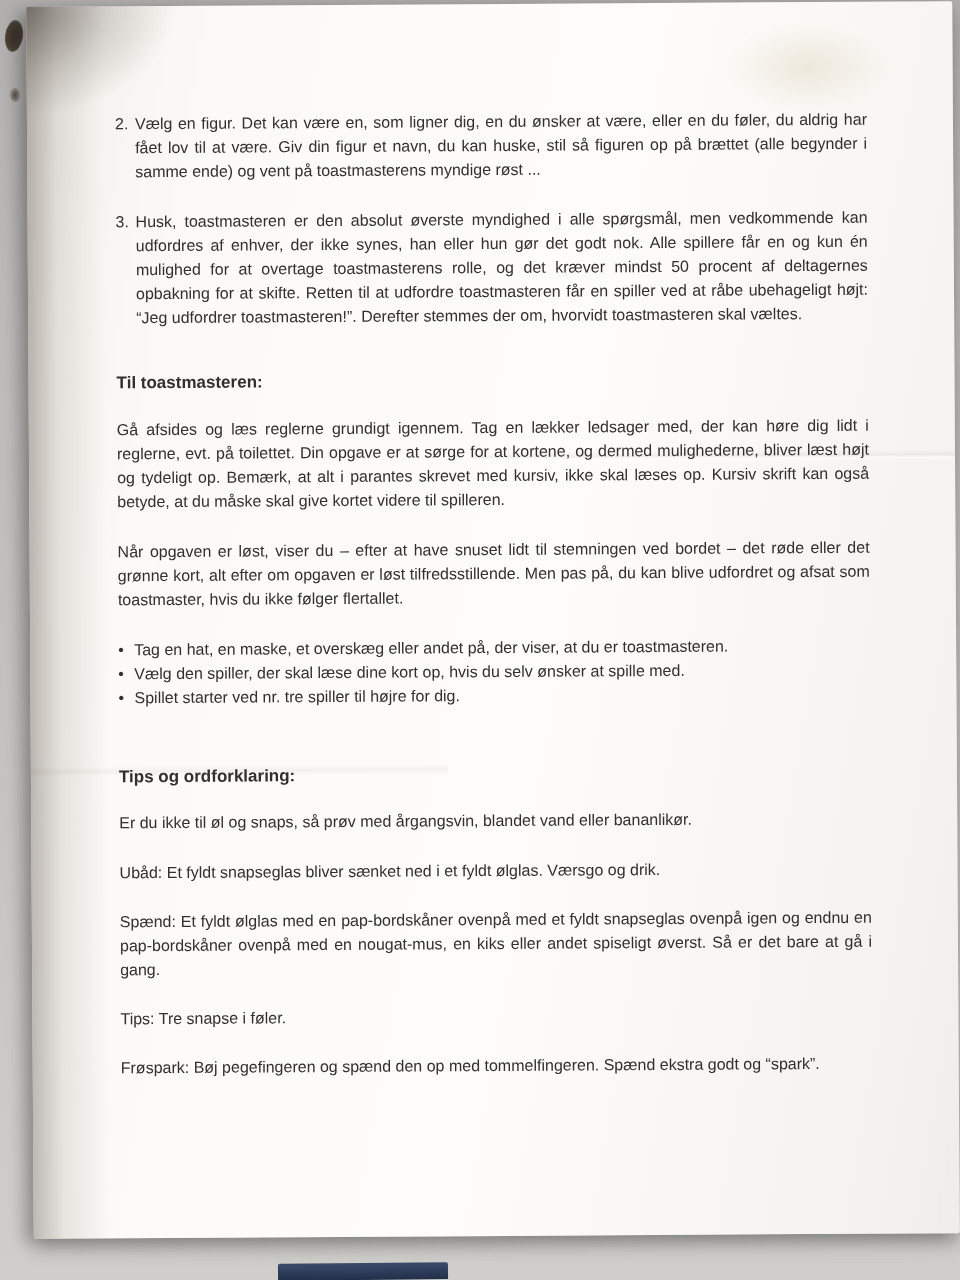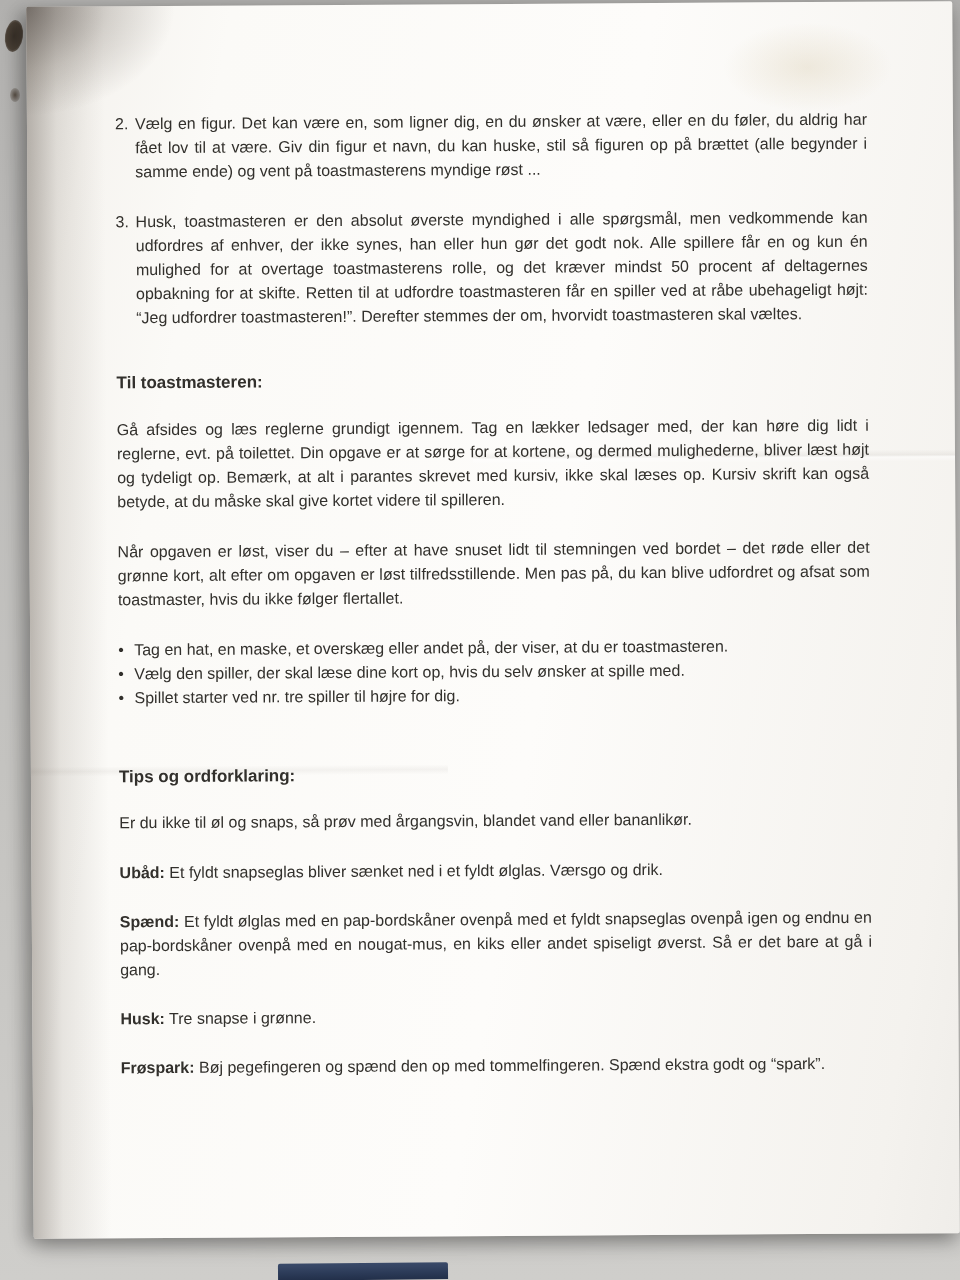--- a/index.html
+++ b/index.html
@@ -83,21 +83,21 @@
     text-align: left;
   }
   .heading-1 { margin-top: 40px; }
   .heading-2 { margin-top: 54px; }
   .para { margin: 0 0 26px 0; }
   .bullet-list { margin: 0 0 26px 0; }
   .bullet-item { display: flex; text-align: left; }
   .bullet-item .dot { flex: none; width: 16px; }
   .bullet-item .txt { flex: 1; }
   .definition { margin: 0 0 25px 0; }
-  .def-term { font-weight: bold; }
+  .def-term { font-weight: normal; }
 </style>
 </head>
 <body>
 
 <div class="photo-bg">
   <div class="artifact blob-1"></div>
   <div class="artifact blob-2"></div>
   <div class="artifact blue-strip"></div>
 
   <div class="paper">
@@ -148,22 +148,22 @@
         <span class="def-term">Ubåd:</span>
         <span>Et fyldt snapseglas bliver sænket ned i et fyldt ølglas. Værsgo og drik.</span>
       </p>
 
       <p class="definition">
         <span class="def-term">Spænd:</span>
         <span>Et fyldt ølglas med en pap-bordskåner ovenpå med et fyldt snapseglas ovenpå igen og endnu en pap-bordskåner ovenpå med en nougat-mus, en kiks eller andet spiseligt øverst. Så er det bare at gå i gang.</span>
       </p>
 
       <p class="definition">
-        <span class="def-term">Husk:</span>
-        <span>Tre snapse i grønne.</span>
+        <span class="def-term">Tips:</span>
+        <span>Tre snapse i føler.</span>
       </p>
 
       <p class="definition">
         <span class="def-term">Frøspark:</span>
         <span>Bøj pegefingeren og spænd den op med tommelfingeren. Spænd ekstra godt og “spark”.</span>
       </p>
 
     </div>
   </div>
 </div>

